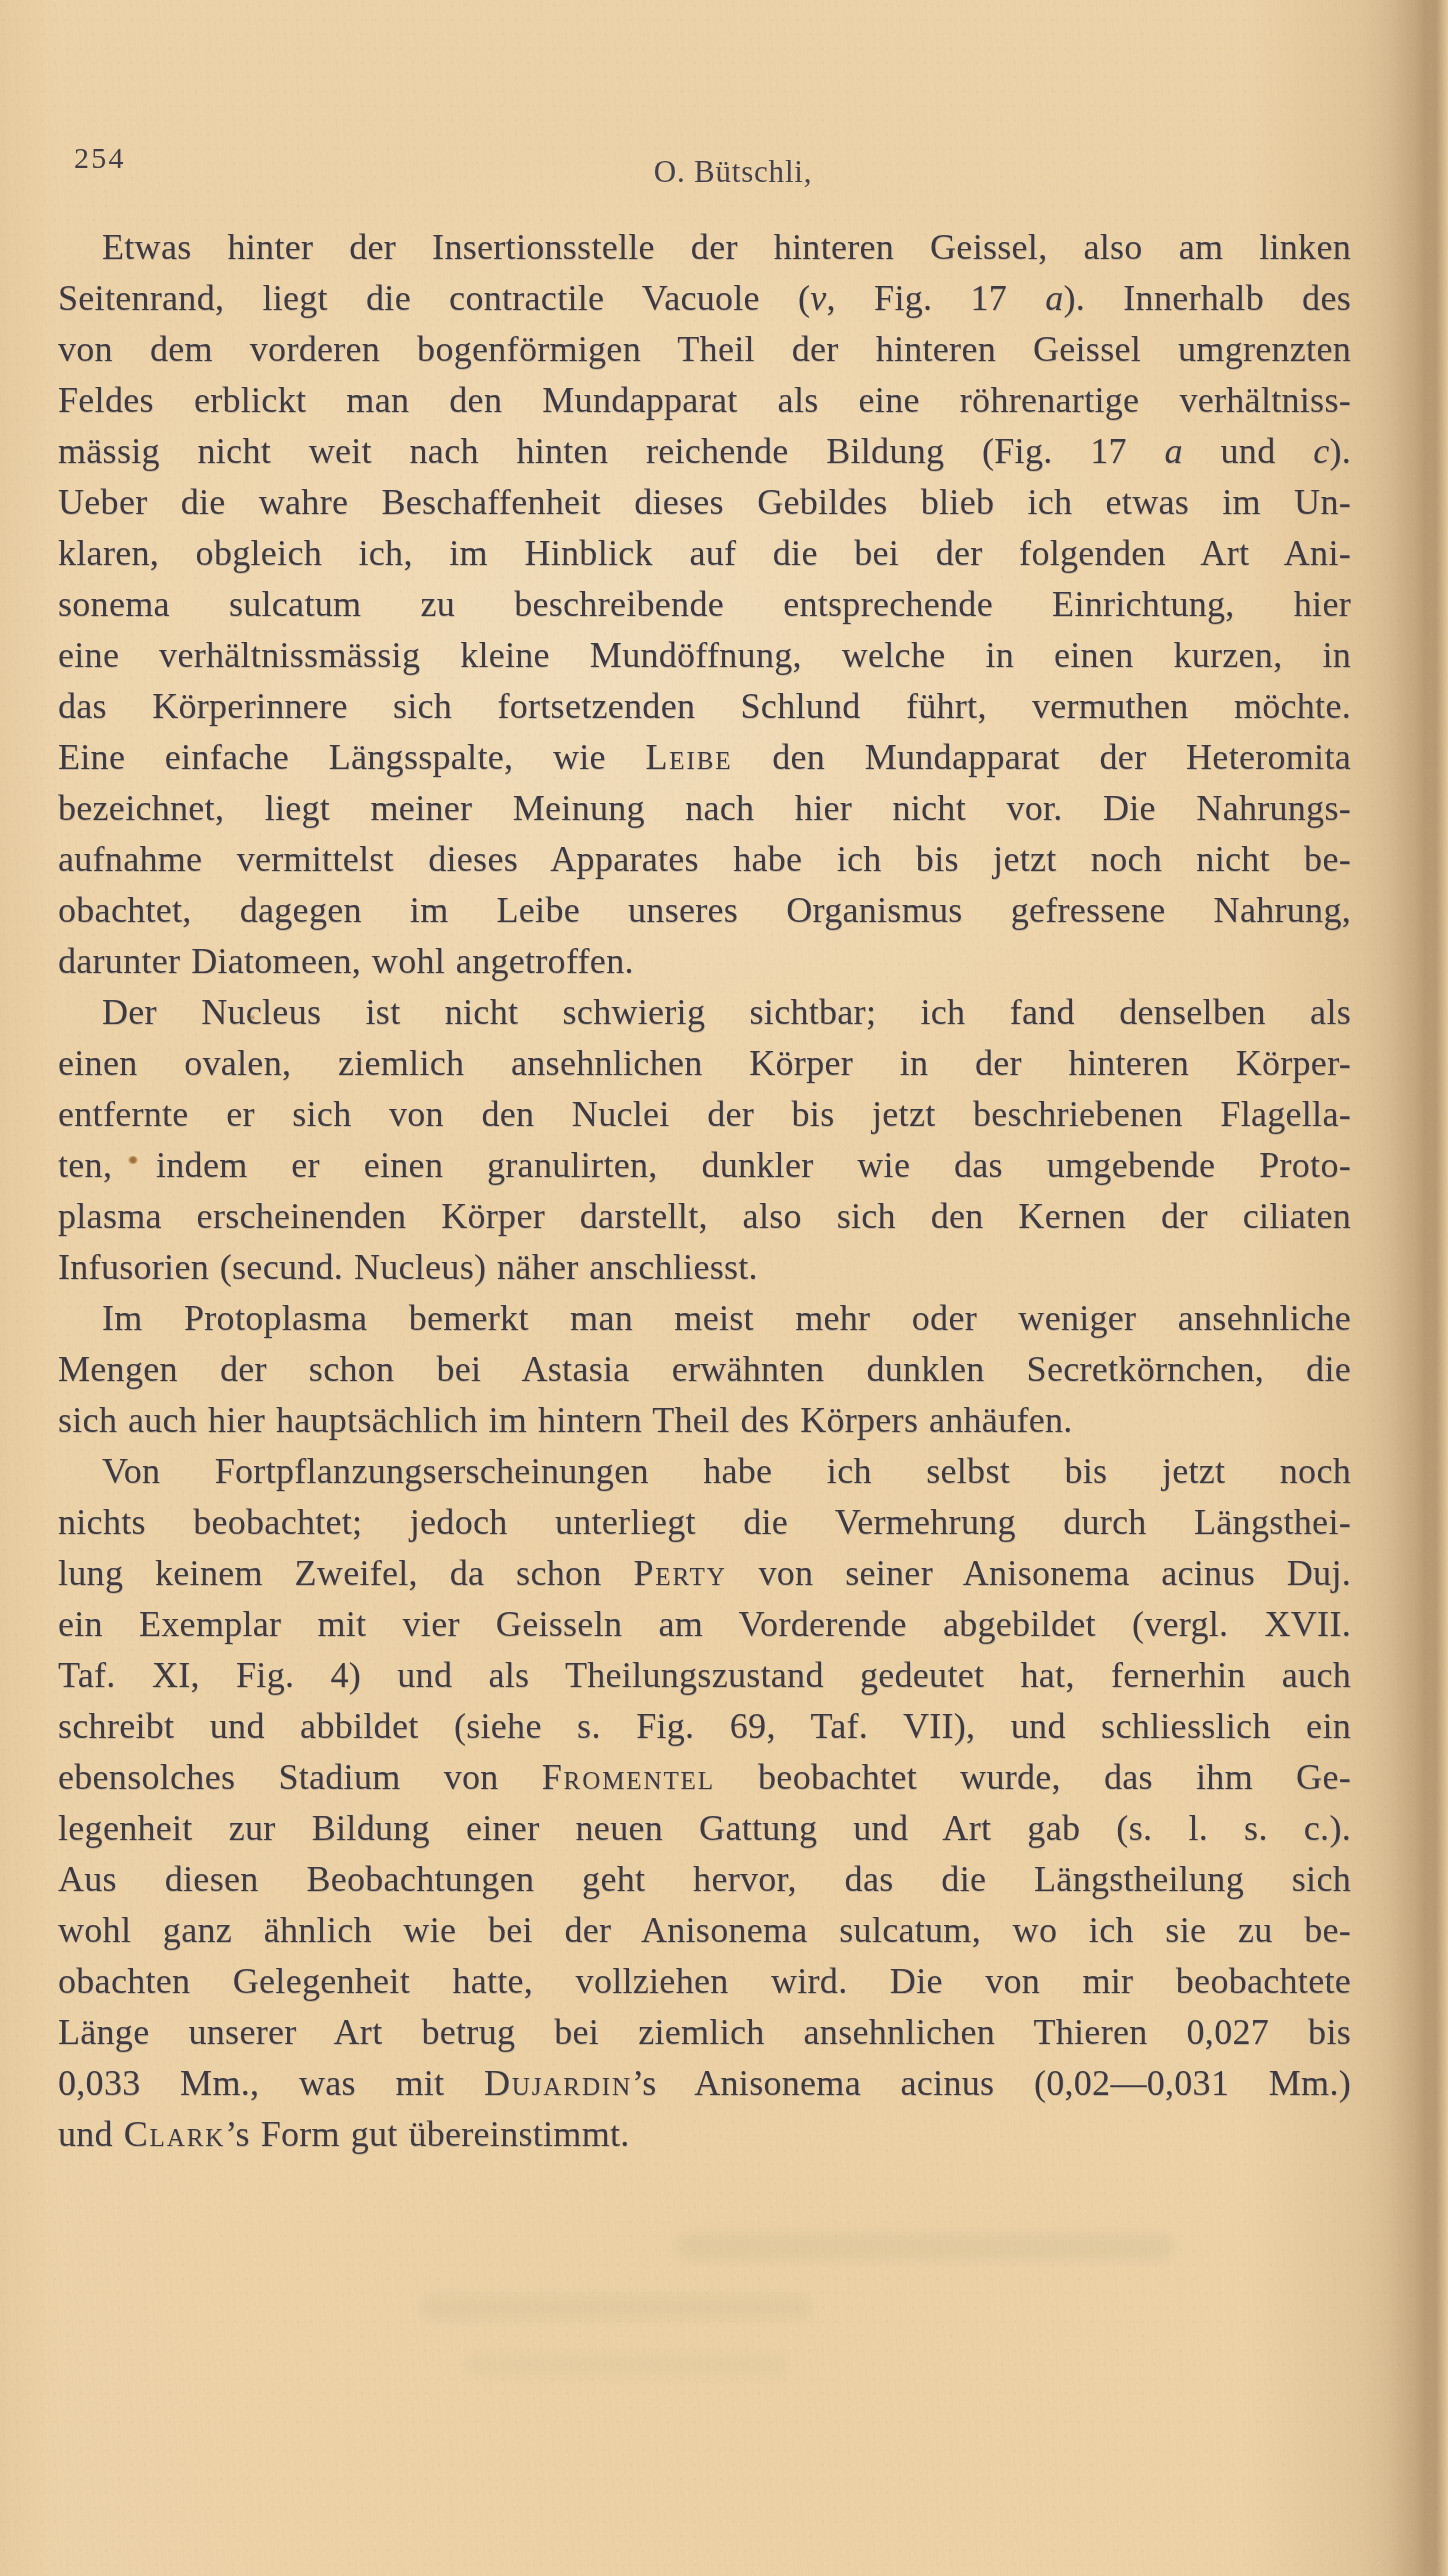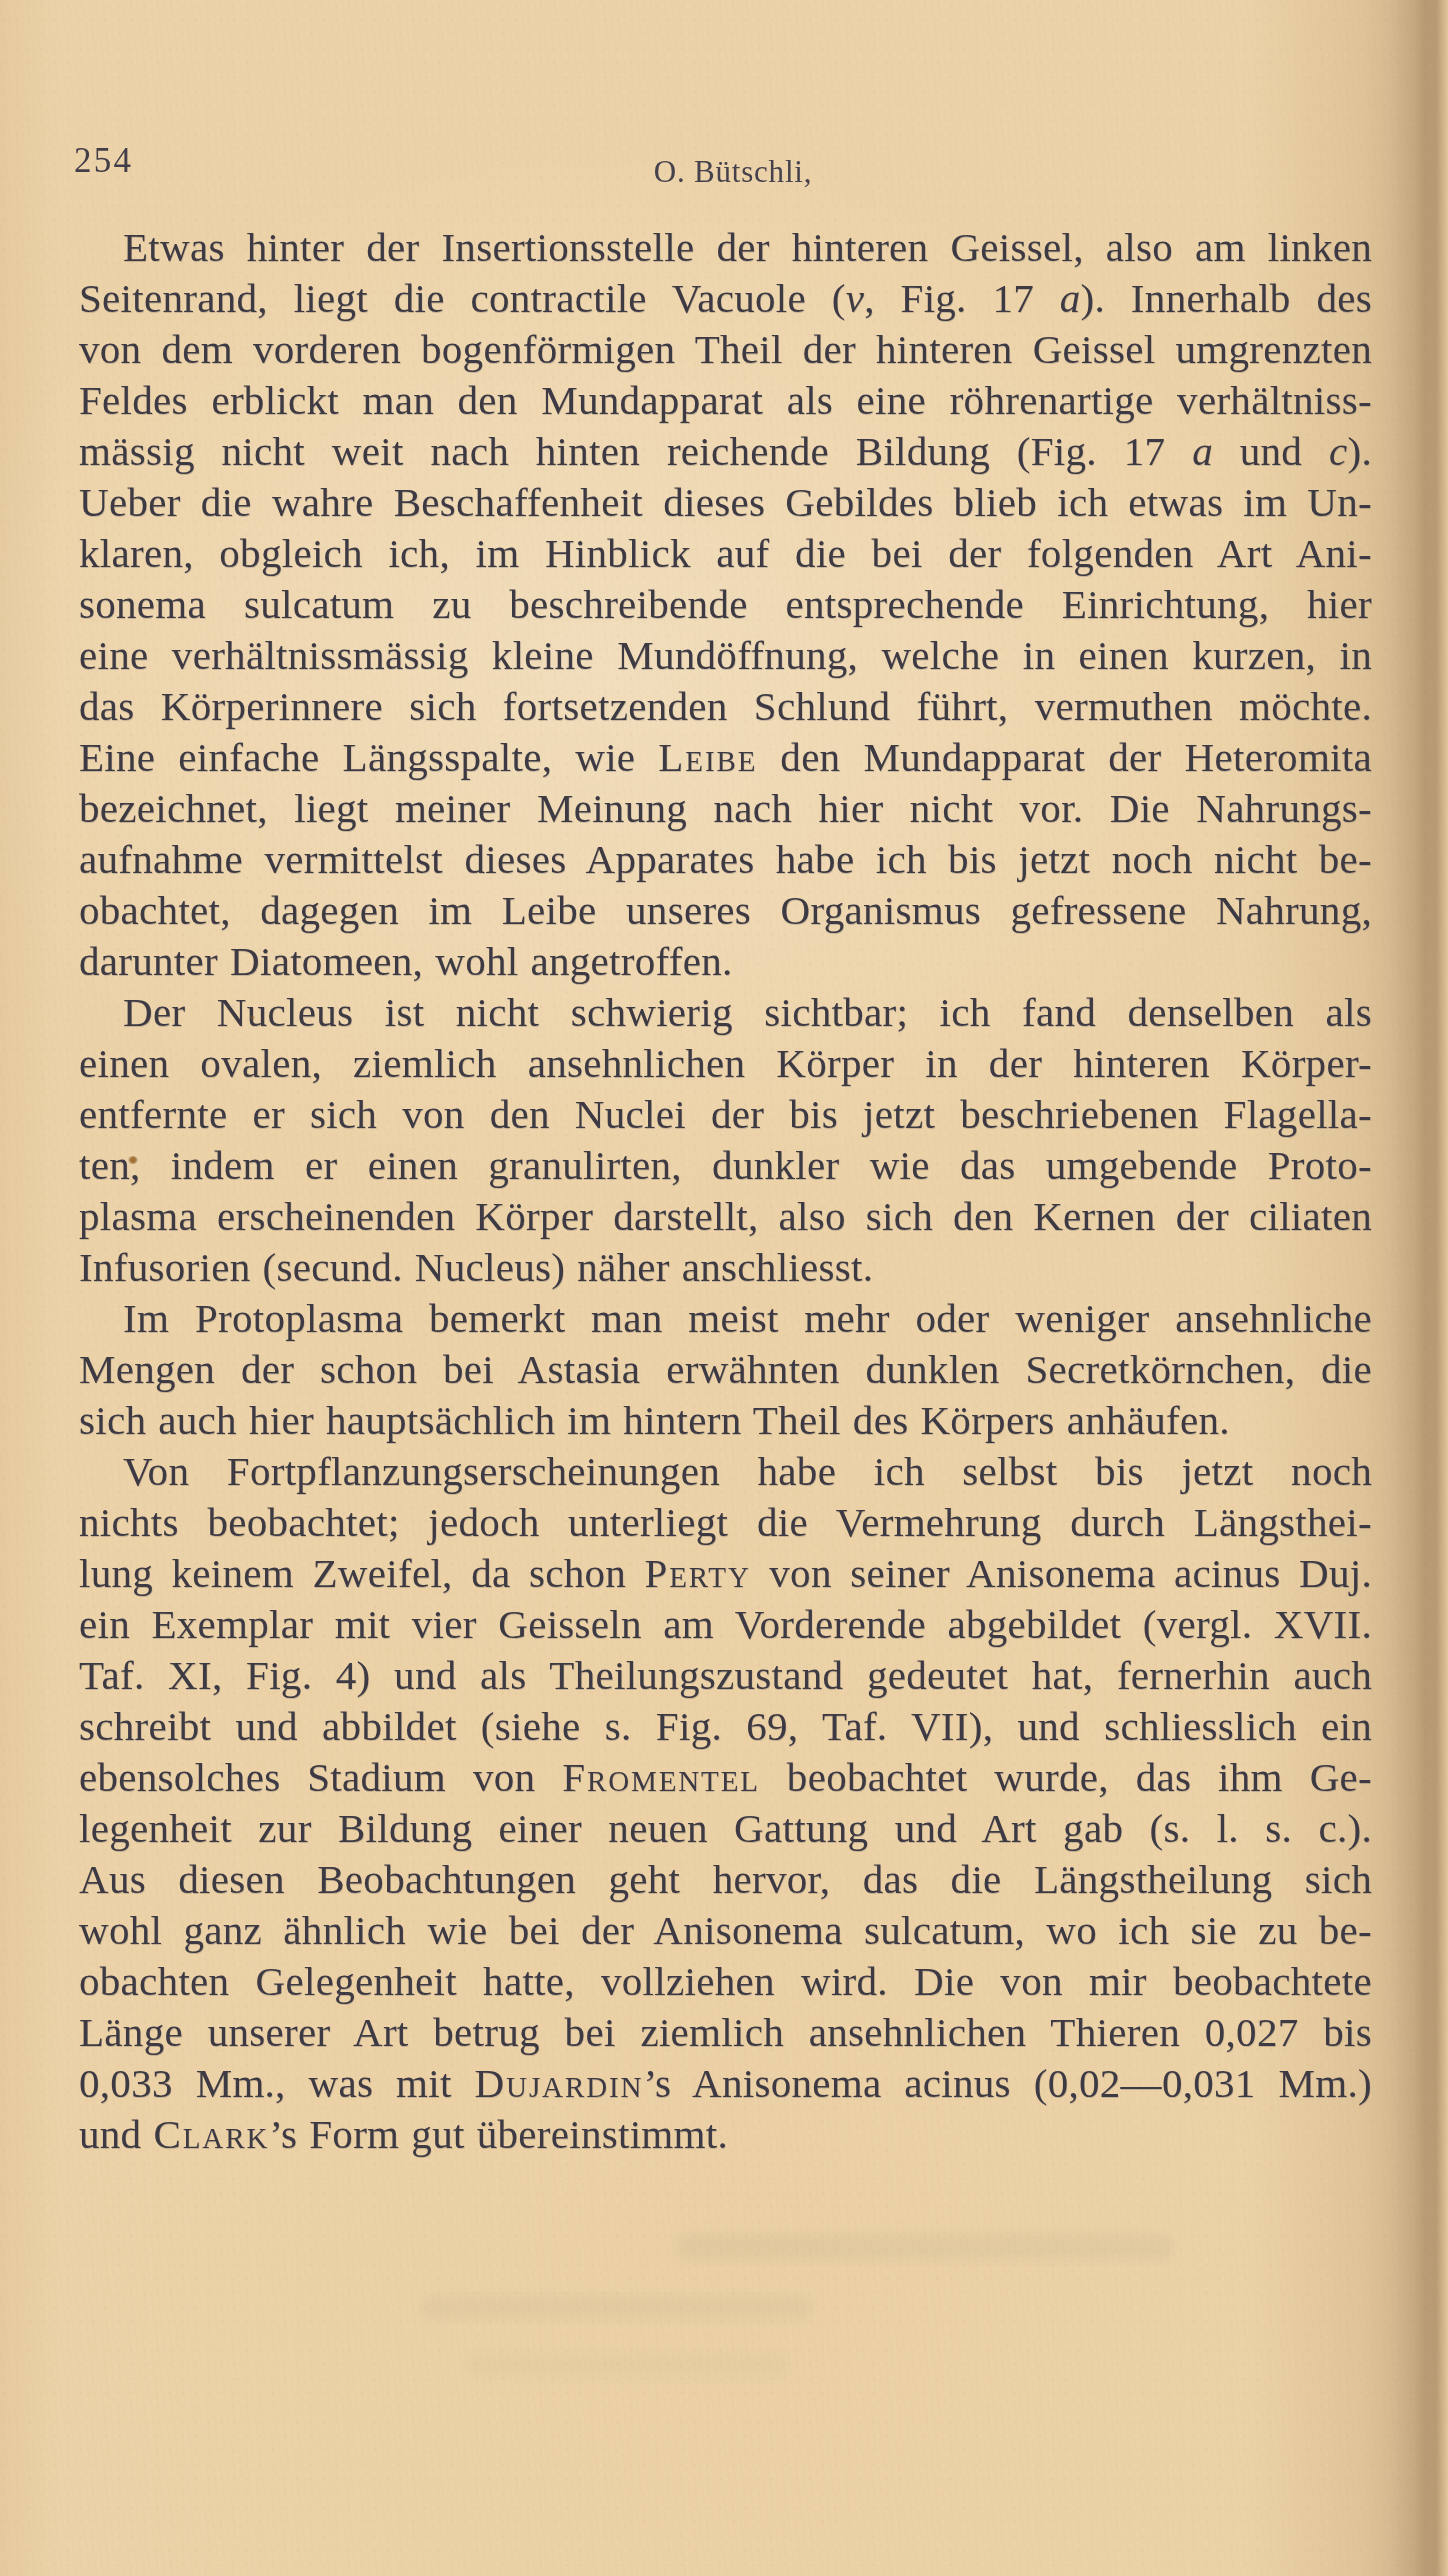--- a/index.html
+++ b/index.html
@@ -20,29 +20,29 @@
     content:""; position:absolute; inset:0; pointer-events:none;
     background-image:
       radial-gradient(circle at 30% 40%, rgba(168,128,78,0.055) 0 1.1px, transparent 1.7px),
       radial-gradient(circle at 72% 63%, rgba(255,255,248,0.07) 0 0.8px, transparent 1.4px),
       repeating-linear-gradient(83deg, rgba(172,132,84,0.025) 0 1.5px, rgba(0,0,0,0) 1.5px 6.8px);
     background-size: 12.8px 14.3px, 17.3px 9.8px, auto;
   }
   .running-header { position:absolute; top:0; left:0; width:100%; height:195px; }
   .page-number {
     position:absolute; left:74px; top:141px;
-    font-size:35px; letter-spacing:2.3px; color:#413e49;
+    font-size:30px; letter-spacing:2.3px; color:#413e49;
   }
   .running-title {
     position:absolute; left:733px; top:138px; transform:translateX(-50%);
     font-size:31px; letter-spacing:0.8px; color:#45424d; white-space:nowrap;margin-top:16px;
   }
   .text-block {
-    position:absolute; left:79px; top:222px; width:1293px;
-    font-size:41px; line-height:51px; color:#3d3a44;
+    position:absolute; left:58px; top:222px; width:1293px;
+    font-size:36px; line-height:51px; color:#3d3a44;
     letter-spacing:0.3px; word-spacing:1.5px;
     text-shadow:0.5px 0.5px 0 rgba(61,58,68,0.22);
   }
   .line { text-align:justify; text-align-last:justify; white-space:normal; }
   .line.last { text-align-last:left; }
   .line.first { text-indent:44px; }
   .sc { font-variant:small-caps; letter-spacing:1.9px; }
   .it { font-style:italic; }
   .edge-shadow {
     position:absolute; top:0; right:0; width:60px; height:100%; pointer-events:none;

